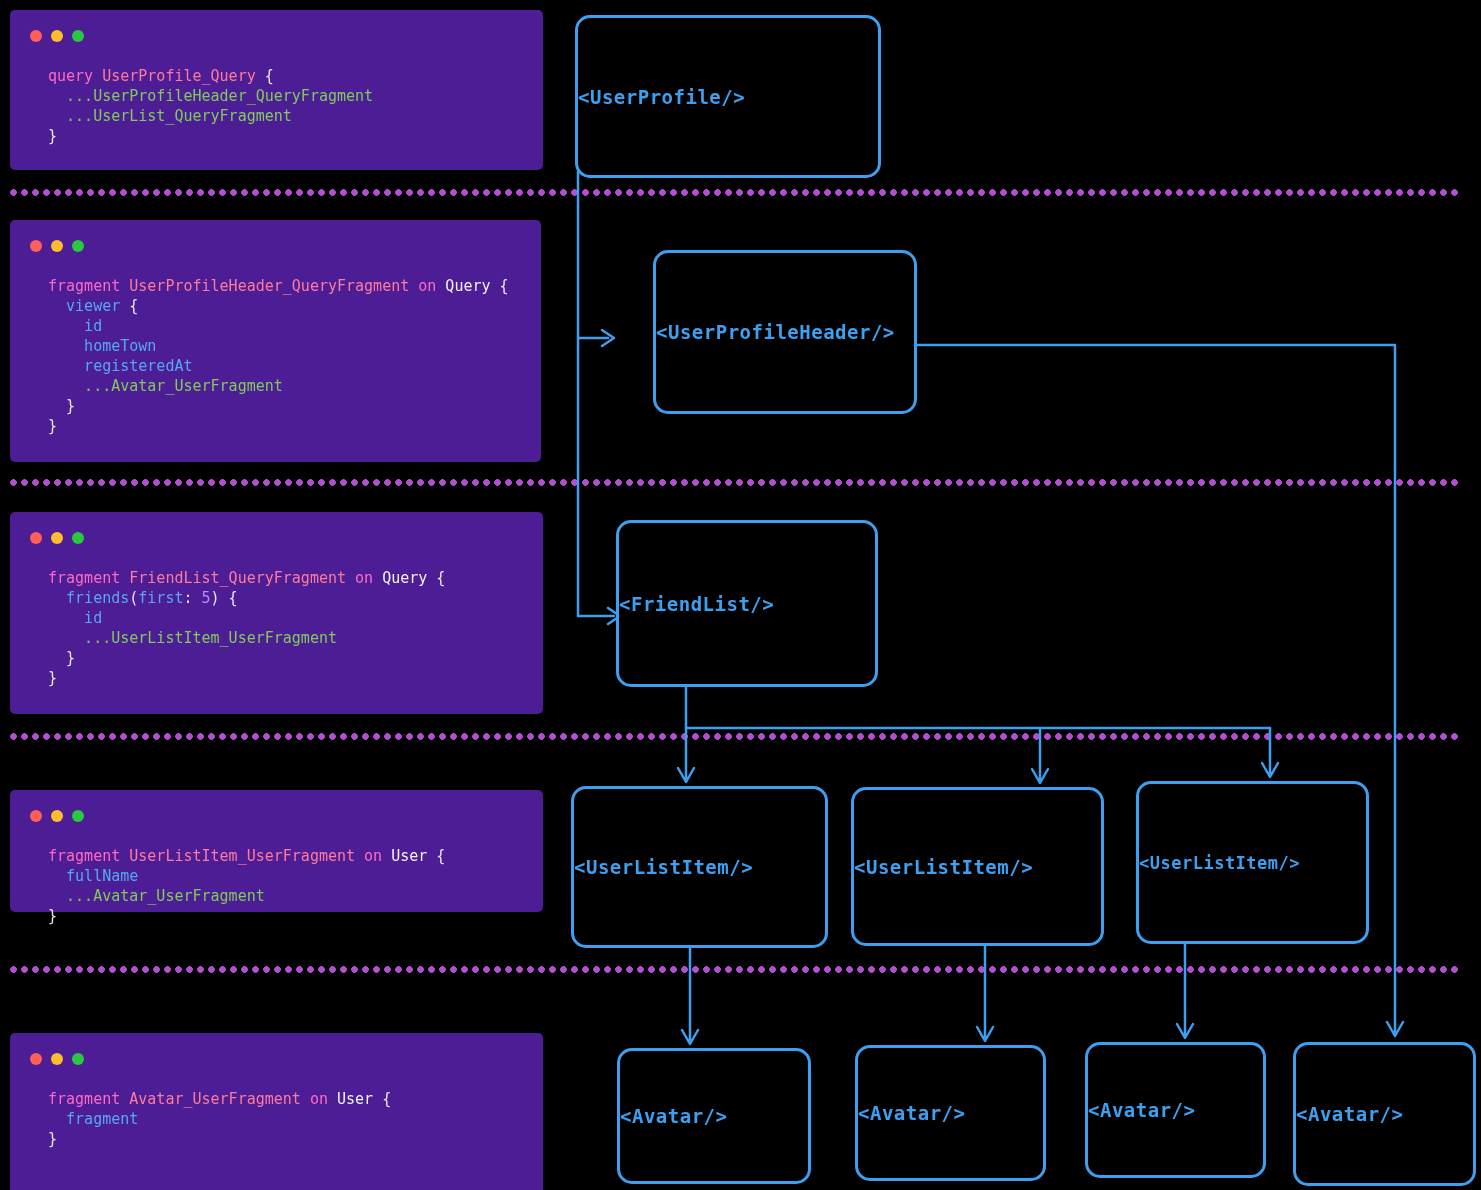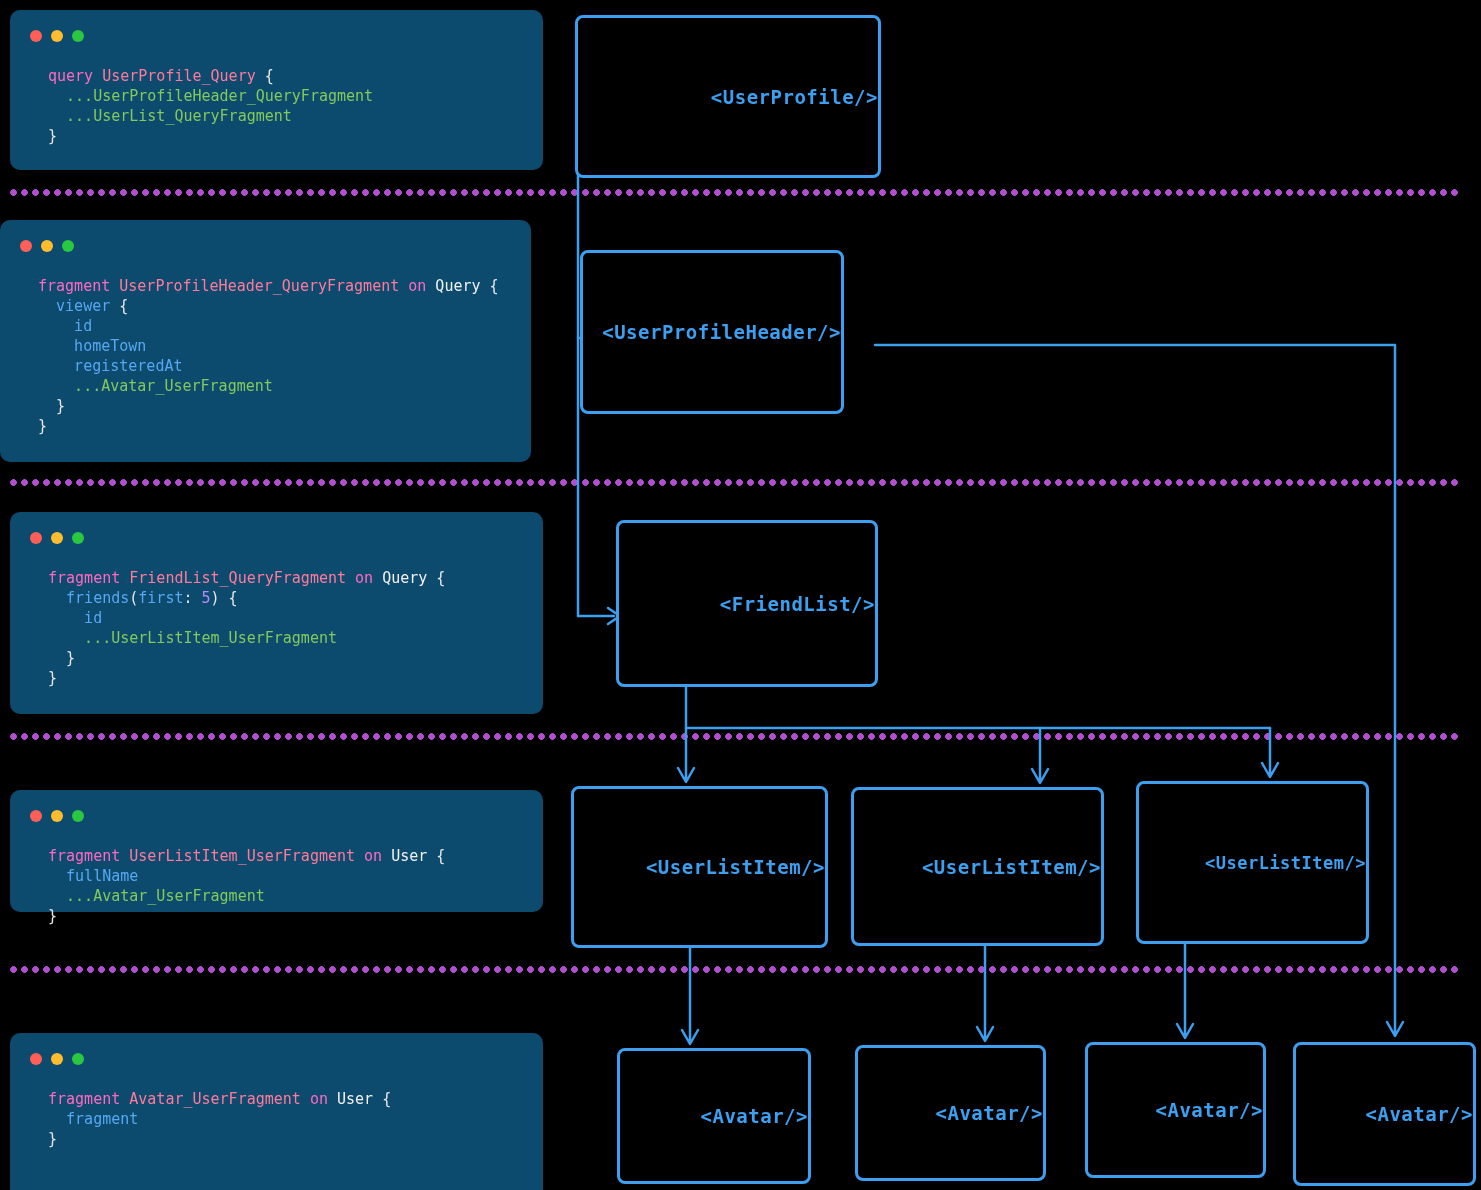--- a/index.html
+++ b/index.html
@@ -12,22 +12,22 @@
     width: 1481px;
     height: 1190px;
     background: #000000;
     overflow: hidden;
     font-family: "DejaVu Sans Mono", monospace;
   }
 
   
   .code-window {
     position: absolute;
-    background: #0c4a6e;
-    border-radius: 10px;
+    background: #4c1d95;
+    border-radius: 5px;
     box-shadow: 0 2px 8px rgba(0,0,0,0.6);
   }
   .traffic-lights {
     position: absolute;
     left: 20px;
     top: 20px;
     display: flex;
     gap: 9px;
   }
   .light {
@@ -69,25 +69,25 @@
     height: 7px;
     background-image: radial-gradient(circle closest-side, #b14fd0 88%, transparent);
     background-size: 11px 7px;
     background-repeat: repeat-x;
   }
 
   
   .dbox {
     position: absolute;
     border: 3px solid #3d9ff0;
-    border-radius: 8px;
+    border-radius: 15px;
     background: #000000;
     display: flex;
     align-items: center;
-    justify-content: flex-end;
+    justify-content: flex-start;
   }
   .dbox-label {
     color: #3d9ff0;
     font-family: "DejaVu Sans Mono", monospace;
     font-weight: bold;
     font-size: 19px;
     letter-spacing: 0.5px;
     white-space: nowrap;
   }
 
@@ -117,21 +117,21 @@
 
   <section class="code-window" style="left:10px;top:10px;width:533px;height:160px">
     <div class="traffic-lights">
       <span class="light red"></span>
       <span class="light yellow"></span>
       <span class="light green"></span>
     </div>
     <pre class="code"><div class="code-line"><span class="tok-keyword">query</span><span class="tok-name"> UserProfile_Query</span><span class="tok-plain"> {</span></div><div class="code-line"><span class="tok-spread">  ...UserProfileHeader_QueryFragment</span></div><div class="code-line"><span class="tok-spread">  ...UserList_QueryFragment</span></div><div class="code-line"><span class="tok-plain">}</span></div></pre>
   </section>
 
-  <section class="code-window" style="left:0;top:220px;width:531px;height:242px">
+  <section class="code-window" style="left:10px;top:220px;width:531px;height:242px">
     <div class="traffic-lights">
       <span class="light red"></span>
       <span class="light yellow"></span>
       <span class="light green"></span>
     </div>
     <pre class="code"><div class="code-line"><span class="tok-keyword">fragment</span><span class="tok-name"> UserProfileHeader_QueryFragment</span><span class="tok-keyword"> on</span><span class="tok-type"> Query</span><span class="tok-plain"> {</span></div><div class="code-line"><span class="tok-field">  viewer</span><span class="tok-plain"> {</span></div><div class="code-line"><span class="tok-field">    id</span></div><div class="code-line"><span class="tok-field">    homeTown</span></div><div class="code-line"><span class="tok-field">    registeredAt</span></div><div class="code-line"><span class="tok-spread">    ...Avatar_UserFragment</span></div><div class="code-line"><span class="tok-plain">  }</span></div><div class="code-line"><span class="tok-plain">}</span></div></pre>
   </section>
 
   <section class="code-window" style="left:10px;top:512px;width:533px;height:202px">
     <div class="traffic-lights">
@@ -177,21 +177,21 @@
 
     <path d="M690 942 V1040 M682 1030 L690 1044 L698 1030"></path>
     <path d="M985 940 V1037 M977 1027 L985 1041 L993 1027"></path>
     <path d="M1185 938 V1034 M1177 1024 L1185 1038 L1193 1024"></path>
   </svg>
 
   <div class="dbox" style="left:575px;top:15px;width:300px;height:157px">
     <span class="dbox-label">&lt;UserProfile/&gt;</span>
   </div>
 
-  <div class="dbox" style="left:580px;top:250px;width:258px;height:158px">
+  <div class="dbox" style="left:653px;top:250px;width:258px;height:158px">
     <span class="dbox-label">&lt;UserProfileHeader/&gt;</span>
   </div>
 
   <div class="dbox" style="left:616px;top:520px;width:256px;height:161px">
     <span class="dbox-label">&lt;FriendList/&gt;</span>
   </div>
 
   <div class="dbox" style="left:571px;top:786px;width:251px;height:156px">
     <span class="dbox-label">&lt;UserListItem/&gt;</span>
   </div>

